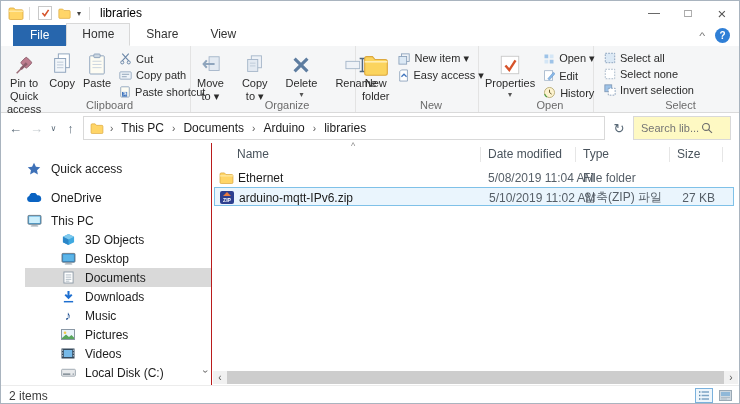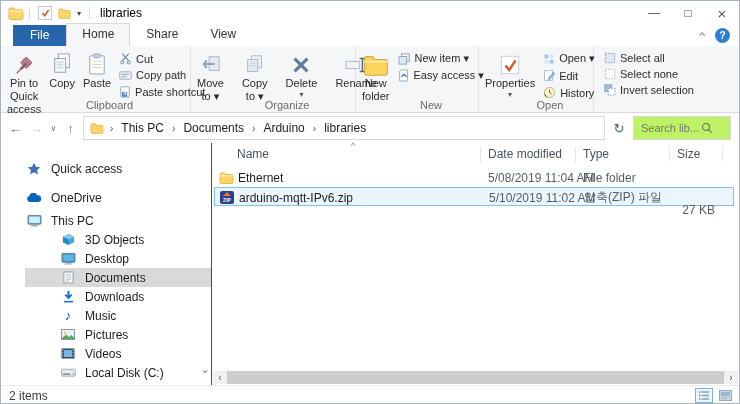--- a/index.html
+++ b/index.html
@@ -37,21 +37,21 @@
 
   
   .addressbar{height:30px;display:flex;align-items:center;padding:0 8px 0 4px;background:#fff;}
   .navbtn{width:21px;text-align:center;font-size:13px;color:#5a6a78;}
   .navbtn.disabled{color:#c3c9ce;}
   .navbtn.tiny{width:13px;font-size:8px;}
   .crumbbox{flex:1;height:22px;border:1px solid #d9d9d9;display:flex;align-items:center;padding:0 6px;margin:0 4px 0 2px;font-size:12px;color:#1c1c1c;background:#fff;}
   .crumb{padding:0 2px;}
   .crumb-sep{color:#555;font-size:10px;padding:0 6px;}
   .refresh-btn{width:20px;text-align:center;color:#5a6a78;font-size:13px;margin-right:4px;}
-  .searchbox{width:86px;height:22px;border:1px solid #d9d9d9;display:flex;align-items:center;padding:0 5px;background:#bef264;}
+  .searchbox{width:86px;height:22px;border:1px solid #d9d9d9;display:flex;align-items:center;padding:0 5px;background:#fef9c3;}
   .searchbox input{border:0;outline:0;width:58px;font-size:11px;color:#777;font-family:inherit;background:transparent;}
 
   
   .main{display:flex;height:242px;position:relative;background:#fff;}
   .sidebar{width:211px;border-right:1px solid #b91c1c;padding-top:16px;position:relative;overflow:hidden;box-sizing:border-box;}
   .sbitem{height:19px;display:flex;align-items:center;padding-left:25px;gap:9px;font-size:12px;color:#1c1c1c;white-space:nowrap;}
   .sbitem.child{padding-left:35px;margin-left:24px;}
   .sbitem.selected{background:#d9d9d9;}
   .sbitem .icon{width:16px;height:14px;}
   .gap10{margin-top:10px;}.gap4{margin-top:4px;}
@@ -63,21 +63,21 @@
   .hcell{position:absolute;top:4px;}
   .h-name{left:25px;}.h-date{left:276px;}.h-type{left:371px;}.h-size{left:465px;}
   .hsep{position:absolute;top:4px;height:15px;width:1px;background:#e6e6e6;}
   .sortcaret{position:absolute;left:139px;top:-2px;font-size:9px;color:#8a8a8a;}
   .frow{position:absolute;left:2px;right:5px;height:19px;color:#1c1c1c;box-sizing:border-box;}
   .frow .cell{position:absolute;top:0;height:19px;display:flex;align-items:center;}
   .c-icon{left:5px;}
   .c-name{left:24px;}
   .c-date{left:274px;color:#555e67;}
   .c-type{left:369px;color:#555e67;}
-  .c-size{left:438px;width:62px;justify-content:flex-end;color:#555e67;margin-top:12px;}
+  .c-size{left:438px;width:62px;justify-content:flex-end;color:#555e67;}
   .r0{top:25px;}.r1{top:44px;}
   .frow.selected{background:#eaf5fd;border:1px solid #7fc1e8;}
   .hscroll{position:absolute;bottom:1px;left:1px;right:1px;height:13px;display:flex;align-items:center;background:#f1f1f1;}
   .harrow{width:14px;text-align:center;color:#555;font-size:10px;line-height:13px;}
   .hthumb{flex:1;height:13px;background:#cdcdcd;}
 
   
   .statusbar{height:20px;display:flex;align-items:center;padding:0 8px;border-top:1px solid #ececec;font-size:12px;color:#3b3b3b;position:relative;background:#fff;}
   .viewtoggles{position:absolute;right:5px;top:2px;display:flex;gap:3px;}
   .vbtn{width:18px;height:15px;display:flex;align-items:center;justify-content:center;box-sizing:border-box;}
@@ -347,20 +347,21 @@
         <span class="smallitem">
           <span class="icon">
             <svg width="12" height="12" viewBox="0 0 14 14">
                 <rect x="1" y="1" width="8" height="8" fill="#9ec3e8" stroke="#7f98b5"></rect>
                 <rect x="5" y="5" width="8" height="8" fill="#fff" stroke="#7f98b5" stroke-dasharray="2 1.4"></rect>
               </svg>
           </span>
           <span>Invert selection</span>
         </span>
       </div>
+      <span class="rlabel">Select</span>
     </div>
   </div>
 
   <div class="addressbar">
     <span class="navbtn">←</span>
     <span class="navbtn disabled">→</span>
     <span class="navbtn tiny">∨</span>
     <span class="navbtn">↑</span>
     <div class="crumbbox">
       <span class="icon">

